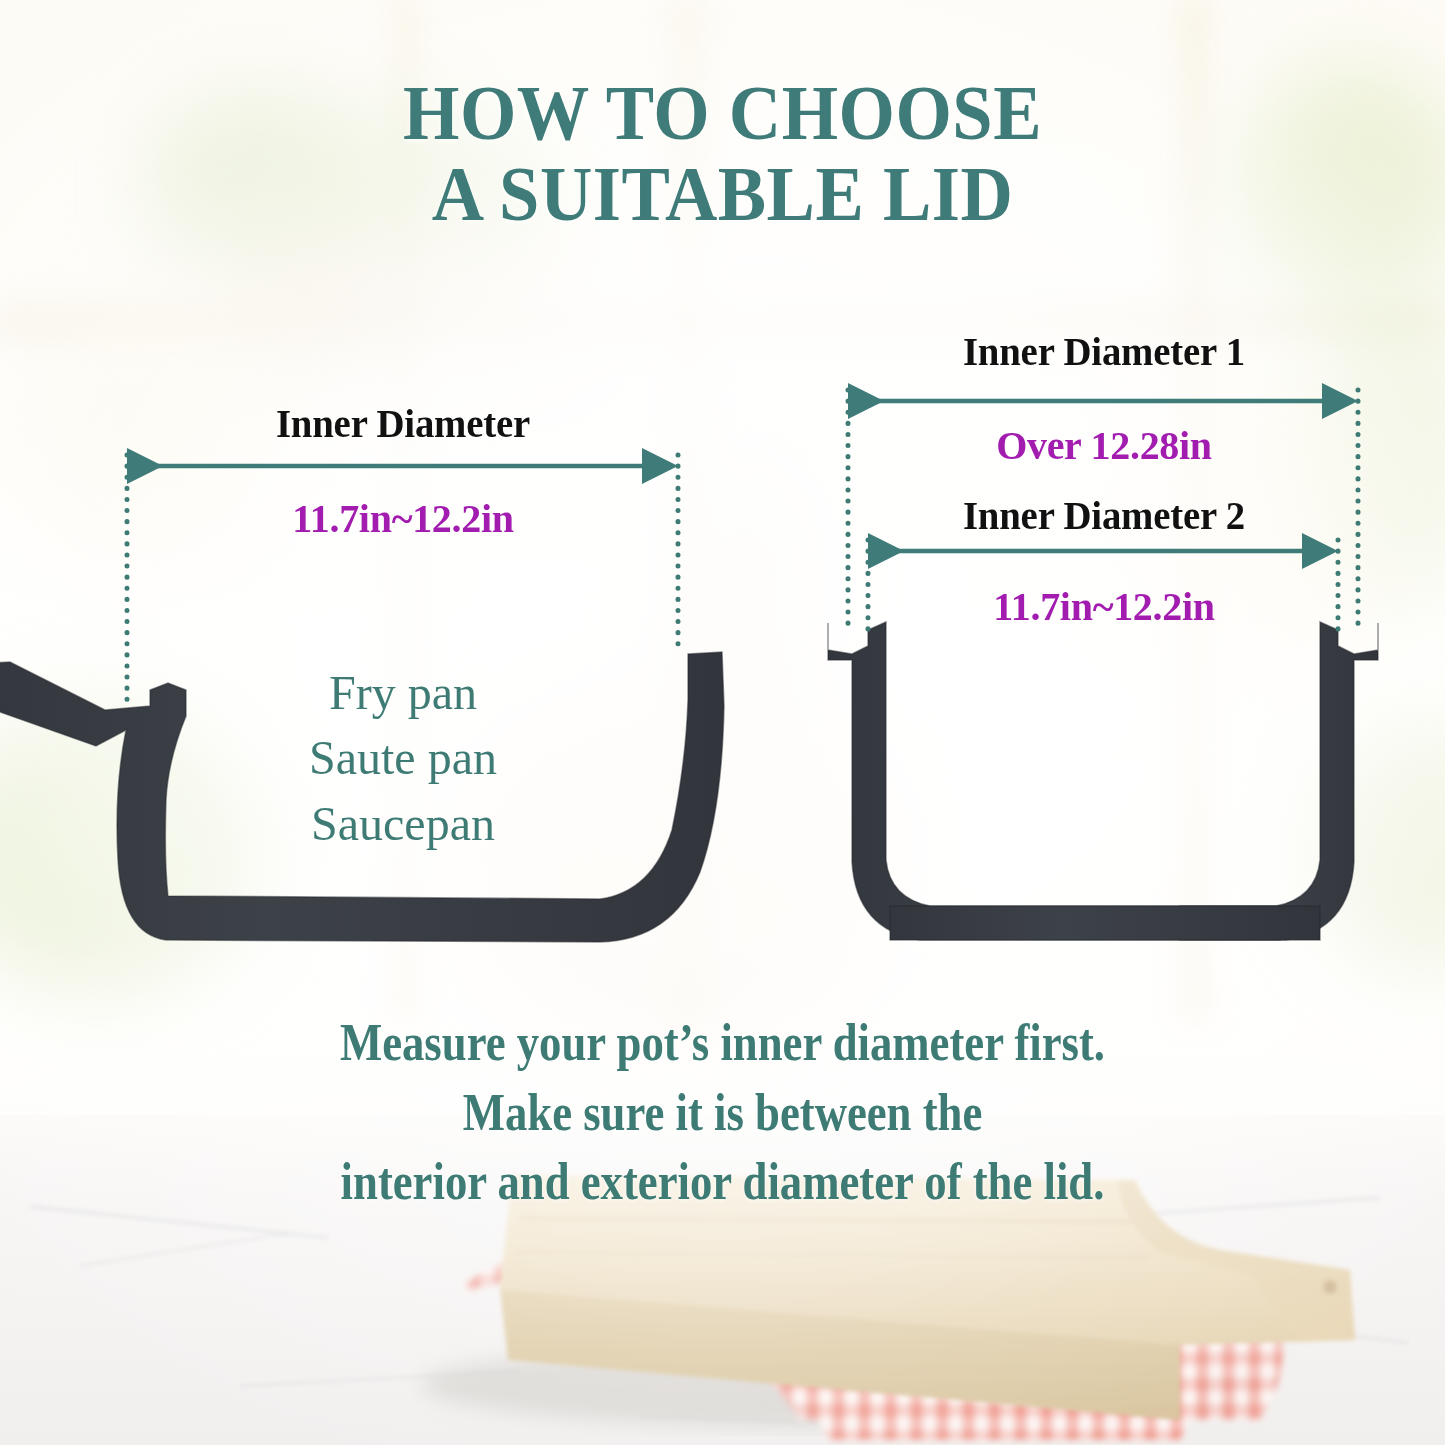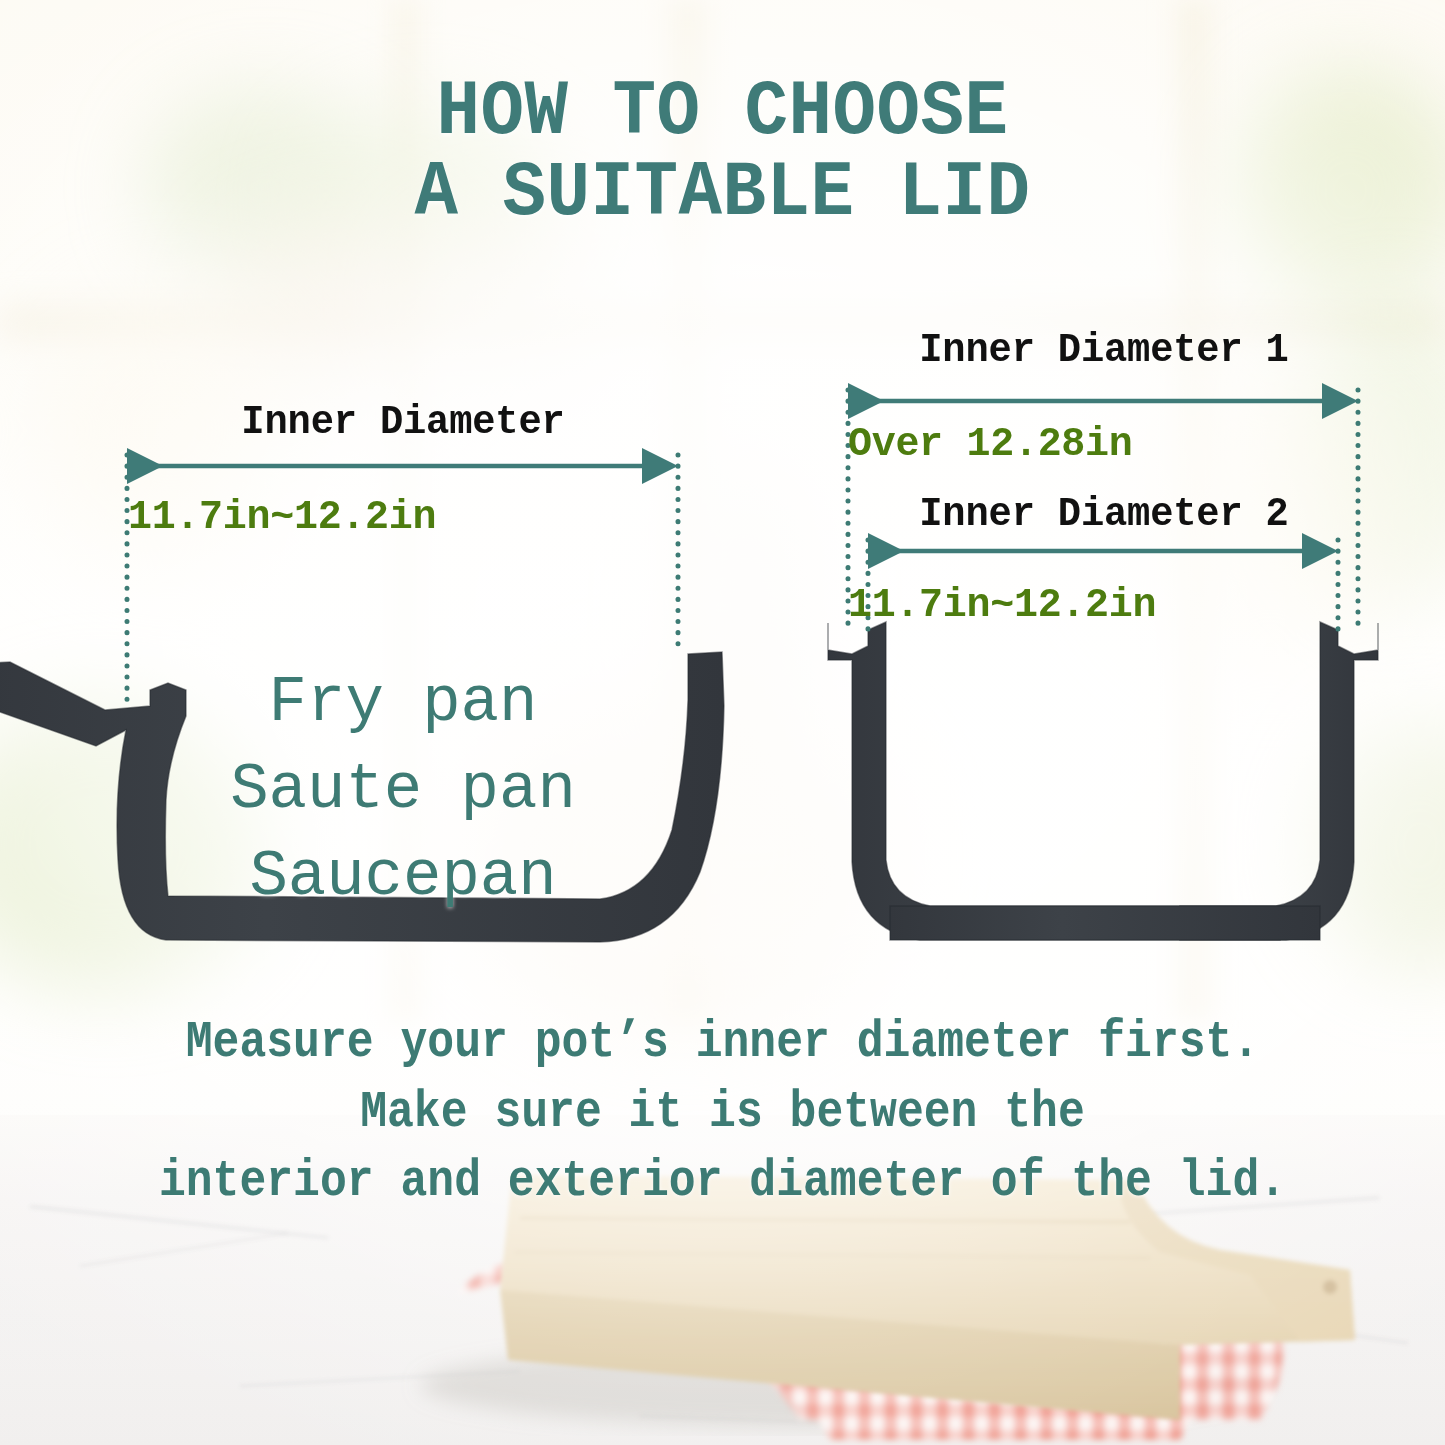--- a/index.html
+++ b/index.html
@@ -5,21 +5,21 @@
   html, body {
     margin: 0;
     padding: 0;
     background: #ffffff;
   }
   #infographic {
     position: relative;
     width: 1445px;
     height: 1445px;
     overflow: hidden;
-    font-family: Liberation Mono, monospace;
+    font-family: Liberation Serif, serif;
     background: #fdfbf6;
   }
 
   
   .bg-layer {
     position: absolute;
     inset: 0;
     overflow: hidden;
   }
   .bg-base {
@@ -100,31 +100,32 @@
     color: #111111;
     font-weight: 700;
     font-size: 40px;
     letter-spacing: -0.2px;
     white-space: nowrap;
     text-align: center;
     transform: scaleX(.97);
   }
   .dim-value {
     position: absolute;
-    color: #4d7c0f;
+    color: #a21caf;
     font-weight: 700;
     font-size: 40px;
     letter-spacing: -0.3px;
     white-space: nowrap;
+    text-align: center;
   }
   .cookware-label {
     position: absolute;
     color: #3e7b74;
     font-weight: 400;
-    font-size: 64px;
+    font-size: 48px;
     line-height: 1.36;
     text-align: center;
     white-space: pre-line;
     text-shadow: 0 1px 4px rgba(255,255,255,.7);
   }
   .footnote {
     position: absolute;
     left: 0;
     width: 1445px;
     text-align: center;

